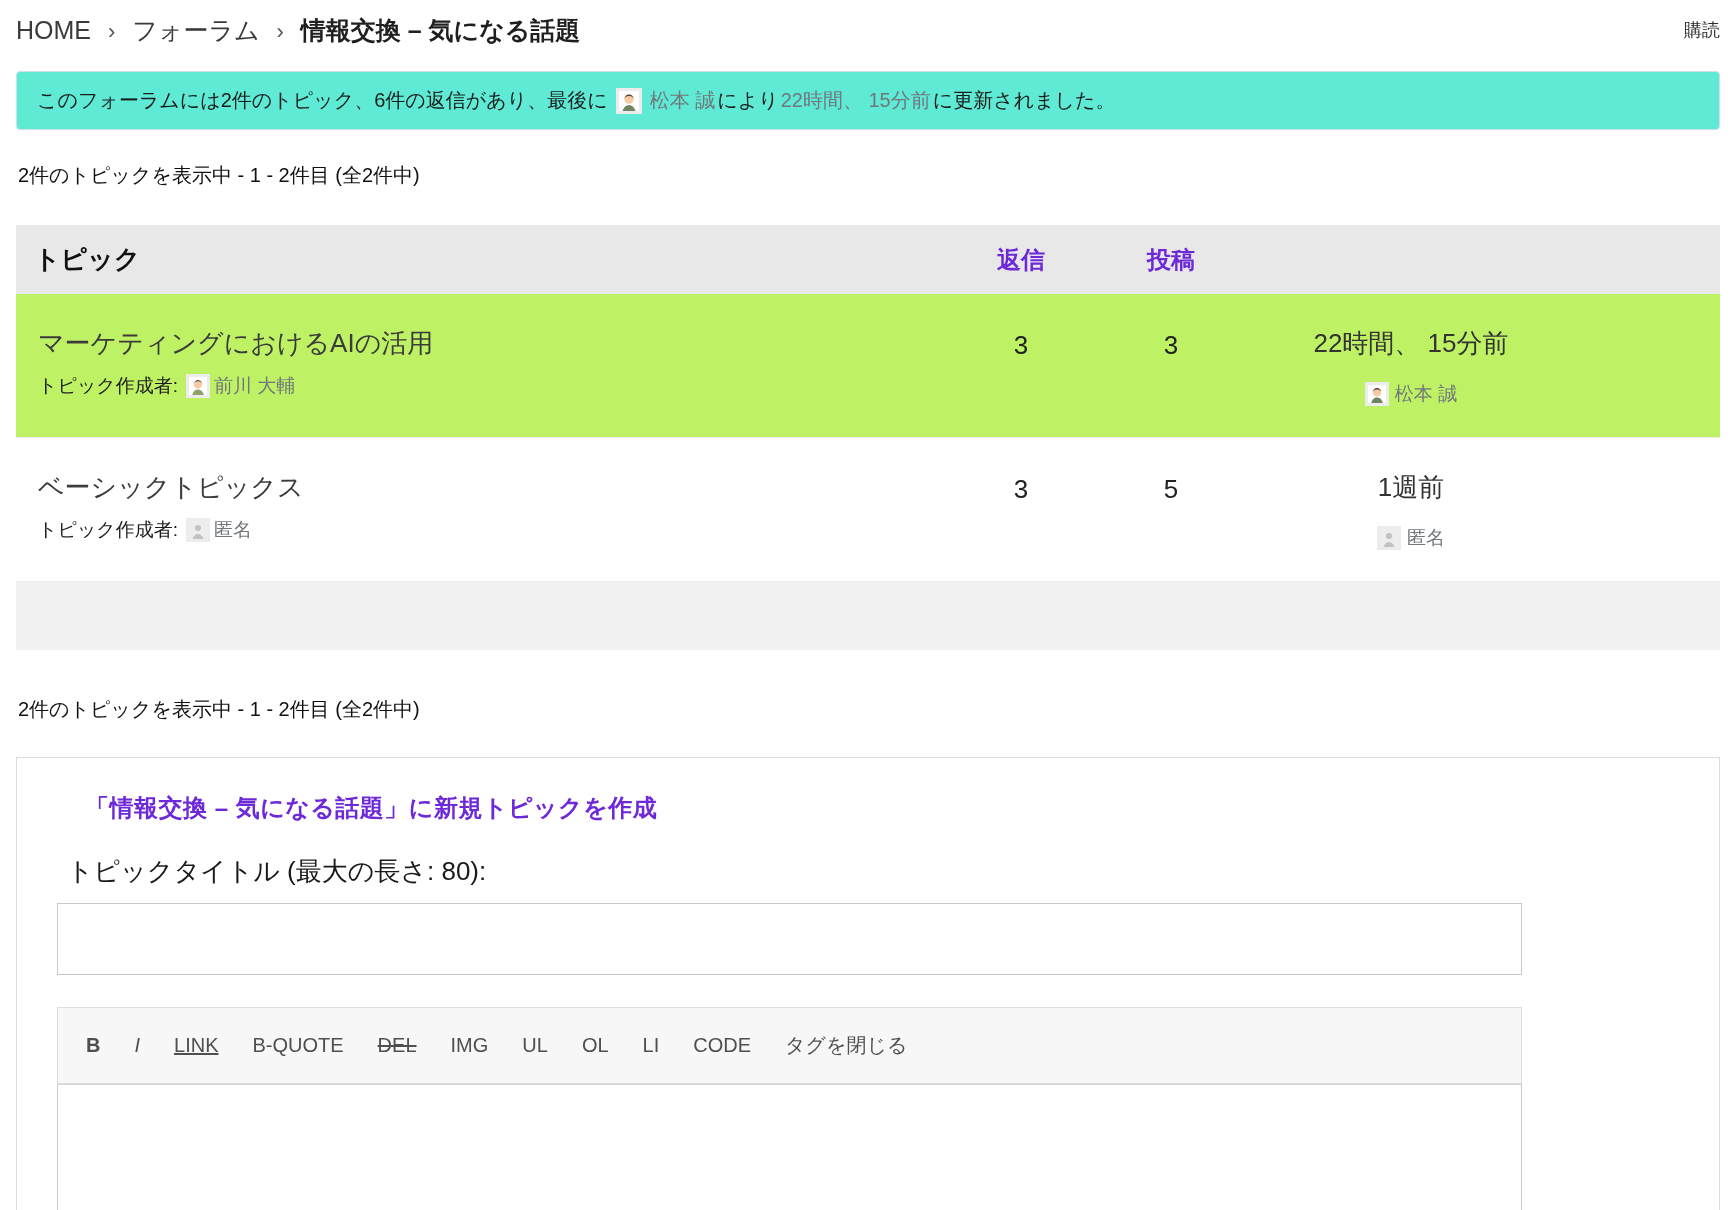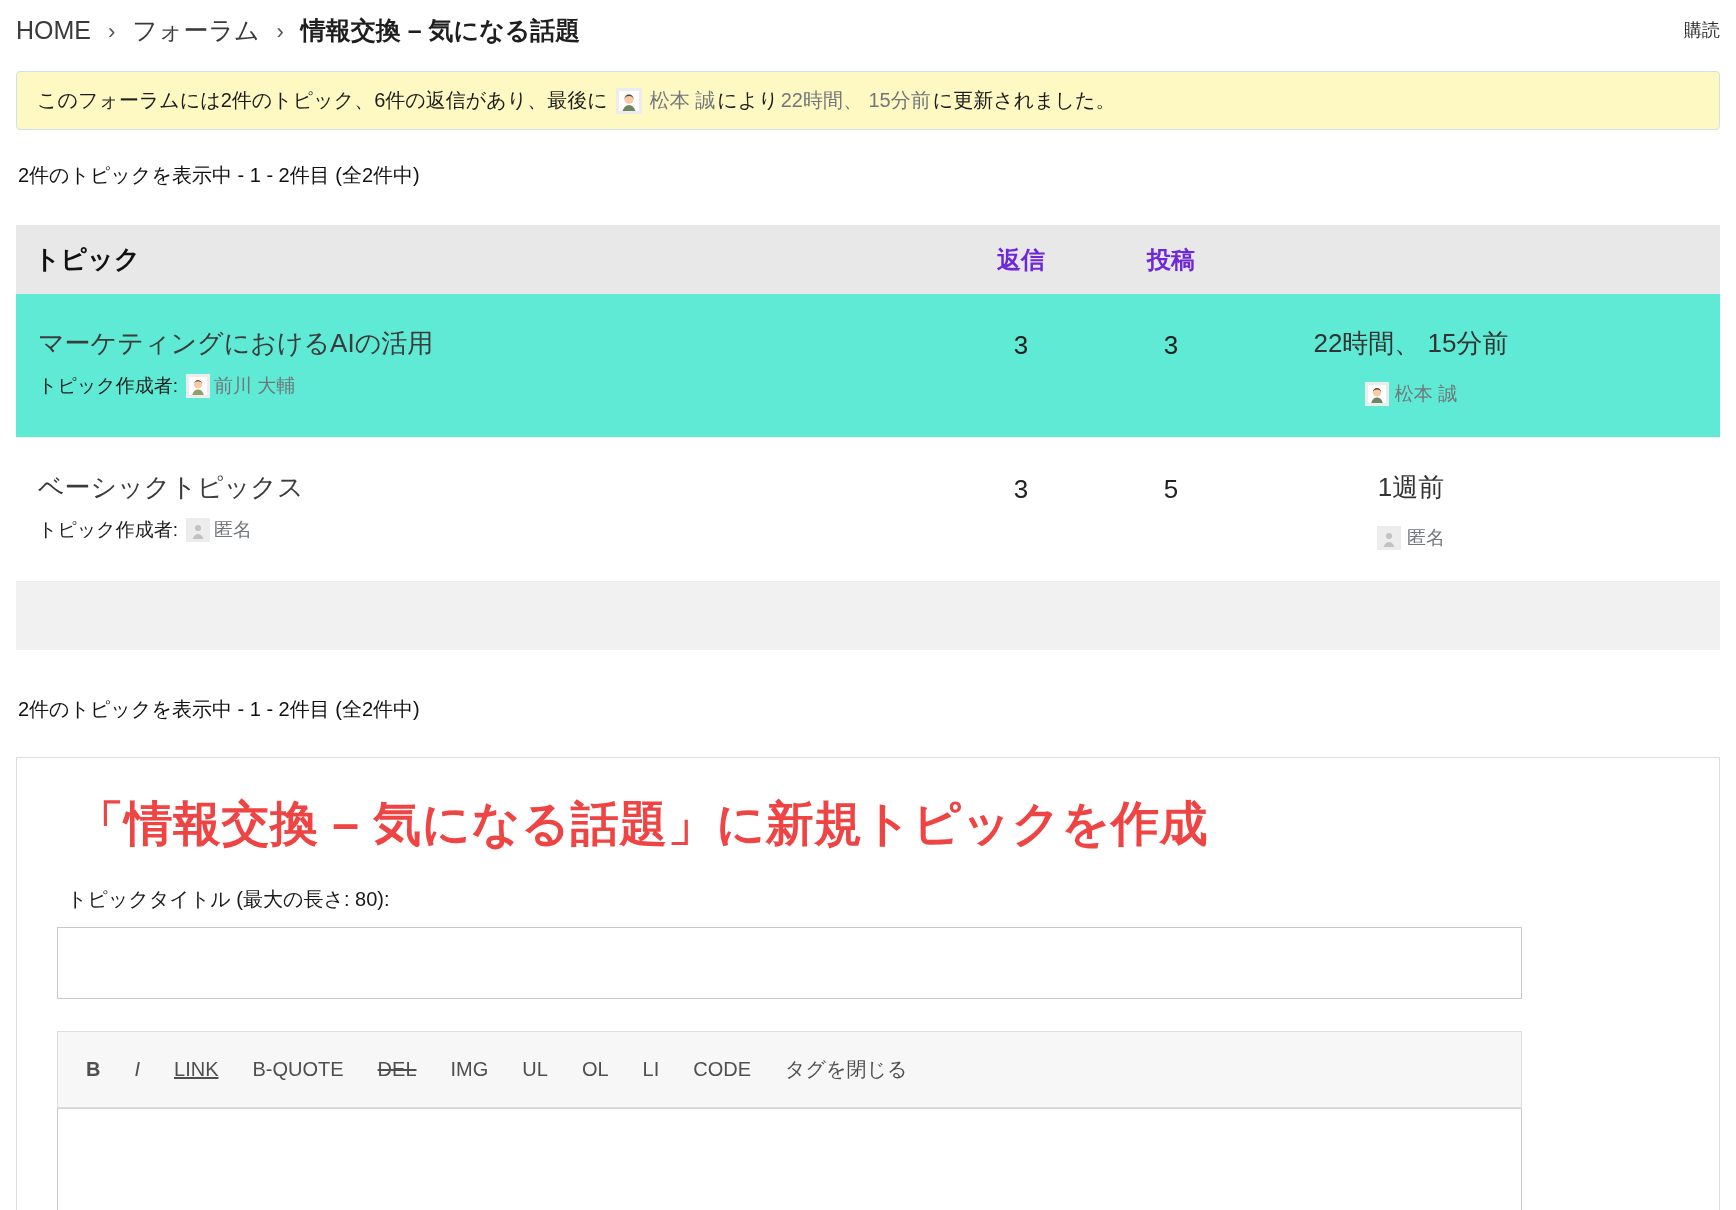--- a/index.html
+++ b/index.html
@@ -15,21 +15,21 @@
   .topbar { display: flex; justify-content: space-between; align-items: flex-start; margin-top: 14px; }
   .breadcrumb { font-size: 25px; color: #3a3a3a; }
   .breadcrumb a { color: #3a3a3a; text-decoration: none; cursor: pointer; }
   .breadcrumb .sep { margin: 0 10px; color: #555; font-size: 22px; }
   .breadcrumb .current { color: #1f1f1f; font-weight: 600; }
   .subscribe { font-size: 18px; color: #2b2b2b; text-decoration: none; cursor: pointer; margin-top: 4px; }
 
   
   .notice {
     margin-top: 24px;
-    background: #fef9c3;
+    background: #5eead4;
     border: 1px solid #cfe0ea;
     border-radius: 4px;
     padding: 15px 20px;
     font-size: 20px;
     color: #1c1c1c;
     display: flex; align-items: center; flex-wrap: wrap; gap: 2px;
   }
   .notice a { text-decoration: none; cursor: pointer; }
   .muted-link { color: #72777c; }
 
@@ -49,21 +49,21 @@
   .trow {
     display: grid;
     grid-template-columns: 1fr 150px 150px 330px 144px;
     align-items: start;
   }
   .thead { background: #e8e8e8; padding: 17px 0; align-items: center; }
   .thead .topic-h { font-size: 26px; font-weight: 700; color: #111; padding-left: 18px; }
   .thead .num-h { font-size: 24px; font-weight: 700; color: #6d28d9; text-align: center; }
   .thead .fresh-h { font-size: 24px; font-weight: 700; color: #111; text-align: center; }
 
-  .topic-row { border-bottom: 1px solid #ededed; padding: 32px 0 30px 0; background: #5eead4; }
+  .topic-row { border-bottom: 1px solid #ededed; padding: 32px 0 30px 0; background: #bef264; }
   .topic-row.alt { background: #fff; }
   .topic-cell { padding-left: 22px; }
   .topic-title { font-size: 26px; color: #3b3b3b; text-decoration: none; cursor: pointer; display: inline-block; }
   .author-line { margin-top: 12px; font-size: 19px; color: #1c1c1c; display: flex; align-items: center; }
   .author-line .avatar { width: 24px; height: 24px; border-width: 3px; margin: 0 4px 0 8px; }
   .author-name { color: #72777c; text-decoration: none; cursor: pointer; }
 
   .count-cell { font-size: 26px; color: #222; text-align: center; padding-top: 4px; }
   .fresh-cell { text-align: center; }
   .fresh-link { font-size: 26px; color: #333; text-decoration: none; cursor: pointer; }
@@ -71,22 +71,22 @@
   .fresh-author .avatar { width: 24px; height: 24px; margin: 0 6px 0 0; }
 
   .tfoot { height: 68px; background: #f1f1f1; }
 
   
   .new-topic-form {
     border: 1px solid #ddd;
     padding: 34px 40px 40px 40px;
     background: #fff;
   }
-  .form-title { font-size: 48px; font-weight: 700; color: #ef4444; margin-left: 19px; letter-spacing: 0.5px; }
-  .field-label { display: block; font-size: 20px; color: #1a1a1a; margin: 30px 0 0 10px; }
+  .form-title { font-size: 24px; font-weight: 700; color: #6d28d9; margin-left: 28px; letter-spacing: 0.5px; }
+  .field-label { display: block; font-size: 26px; color: #1a1a1a; margin: 30px 0 0 10px; }
   .title-input {
     display: block; width: 1465px; height: 72px;
     margin-top: 14px; border: 1px solid #c9c9c9; background: #fff;
     font-size: 24px; padding: 0 14px; outline: none;
   }
   .editor { margin-top: 32px; width: 1465px; }
   .toolbar {
     border: 1px solid #ddd; background: #f7f7f7;
     padding: 22px 10px 22px 22px;
     display: flex; align-items: center;

